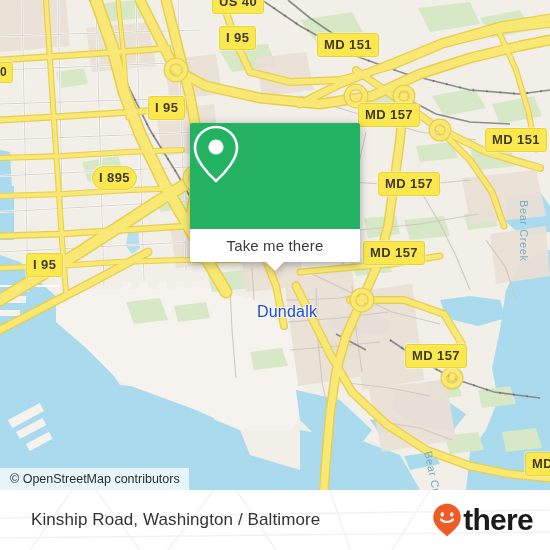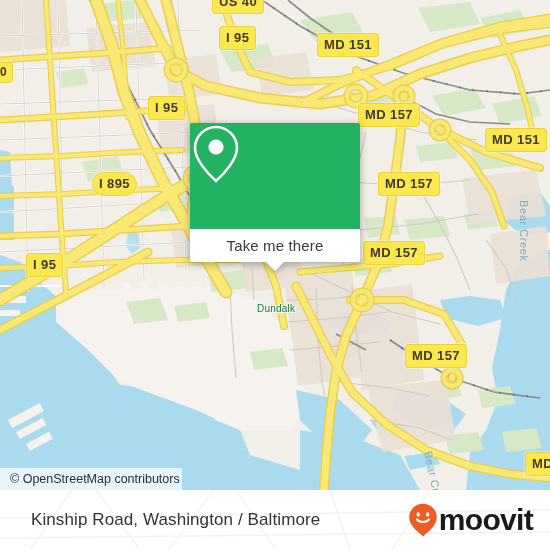--- a/index.html
+++ b/index.html
@@ -37,22 +37,22 @@
     padding:3px 5px 4px 5px;
     white-space:nowrap;
     font-family:"Liberation Sans", sans-serif;
     box-shadow:0 0 0 1px rgba(255,255,255,.35);
   }
   .shield.big{font-size:13px;padding:4px 6px 5px 6px;}
 
   
   .place{
     position:absolute;
-    color:#15803d;
-    font-size:10px;
+    color:#1d4ed8;
+    font-size:16px;
     letter-spacing:.2px;
     white-space:nowrap;
     text-shadow:
        1.4px 0 0 #f6f3ee, -1.4px 0 0 #f6f3ee,
        0 1.4px 0 #f6f3ee, 0 -1.4px 0 #f6f3ee,
        1px 1px 0 #f6f3ee, -1px -1px 0 #f6f3ee,
        1px -1px 0 #f6f3ee, -1px 1px 0 #f6f3ee;
   }
   .water-label{
     position:absolute;
@@ -96,21 +96,21 @@
     border-left:9px solid transparent;
     border-right:9px solid transparent;
     border-top:9px solid #ffffff;
   }
 
   
   #attrib{
     position:absolute;
     left:0;top:468px;
     height:22px;
-    padding:0 2px 0 10px;
+    padding:0 9px 0 10px;
     display:flex;align-items:center;
     background:rgba(255,255,255,.72);
     color:#2d2d2d;
     font-size:12.5px;
     white-space:nowrap;
   }
 
   
   #footer{
     position:absolute;
@@ -418,21 +418,21 @@
     <div class="water-label" style="left:530px;top:200px;transform:rotate(90deg);transform-origin:0 0;">Bear Creek</div>
     <div class="water-label" style="left:434px;top:450px;transform:rotate(78deg);transform-origin:0 0;">Bear Creek</div>
 
     <div class="shield" style="left:-6px;top:62px;">0</div>
     <div class="shield big" style="left:212px;top:-10px;">US 40</div>
     <div class="shield big" style="left:219px;top:26px;">I 95</div>
     <div class="shield big" style="left:317px;top:33px;">MD 151</div>
     <div class="shield big" style="left:148px;top:96px;">I 95</div>
     <div class="shield big" style="left:358px;top:103px;">MD 157</div>
     <div class="shield big" style="left:485px;top:128px;">MD 151</div>
-    <div class="shield big" style="left:92px;top:172px;border-radius:12px;">I 895</div>
+    <div class="shield big" style="left:92px;top:166px;border-radius:12px;">I 895</div>
     <div class="shield big" style="left:378px;top:172px;">MD 157</div>
     <div class="shield big" style="left:363px;top:241px;">MD 157</div>
     <div class="shield big" style="left:26px;top:253px;">I 95</div>
     <div class="shield big" style="left:405px;top:344px;">MD 157</div>
     <div class="shield big" style="left:525px;top:452px;">MD</div>
 
     <div id="callout">
       <div class="card-top">
         <svg width="52" height="62" viewBox="0 0 52 62">
           <path d="M26 4 C14.4 4 5 13.4 5 25 C5 36 17 50 26 58
@@ -470,18 +470,18 @@
     <div id="footer-title">Kinship Road, Washington / Baltimore</div>
 
     <div id="logo">
       <svg width="30" height="34" viewBox="0 0 30 34">
         <path d="M15 0.8 C7.3 0.8 1.2 6.9 1.2 14.6 C1.2 22.8 11 30 15 33.4
                  C19 30 28.8 22.8 28.8 14.6 C28.8 6.9 22.7 0.8 15 0.8 Z" fill="#ee5b25"></path>
         <ellipse cx="10.3" cy="11.4" rx="1.7" ry="2.2" fill="#ffffff"></ellipse>
         <ellipse cx="19.7" cy="11.4" rx="1.7" ry="2.2" fill="#ffffff"></ellipse>
         <path d="M9 16.4 C11 19.8 19 19.8 21 16.4" fill="none" stroke="#ffffff" stroke-width="2.1" stroke-linecap="round"></path>
       </svg>
-      <span class="logo-word">moovit</span>
+      <span class="logo-word">there</span>
     </div>
 
   </div>
 
 </div>
 
 </body></html>

